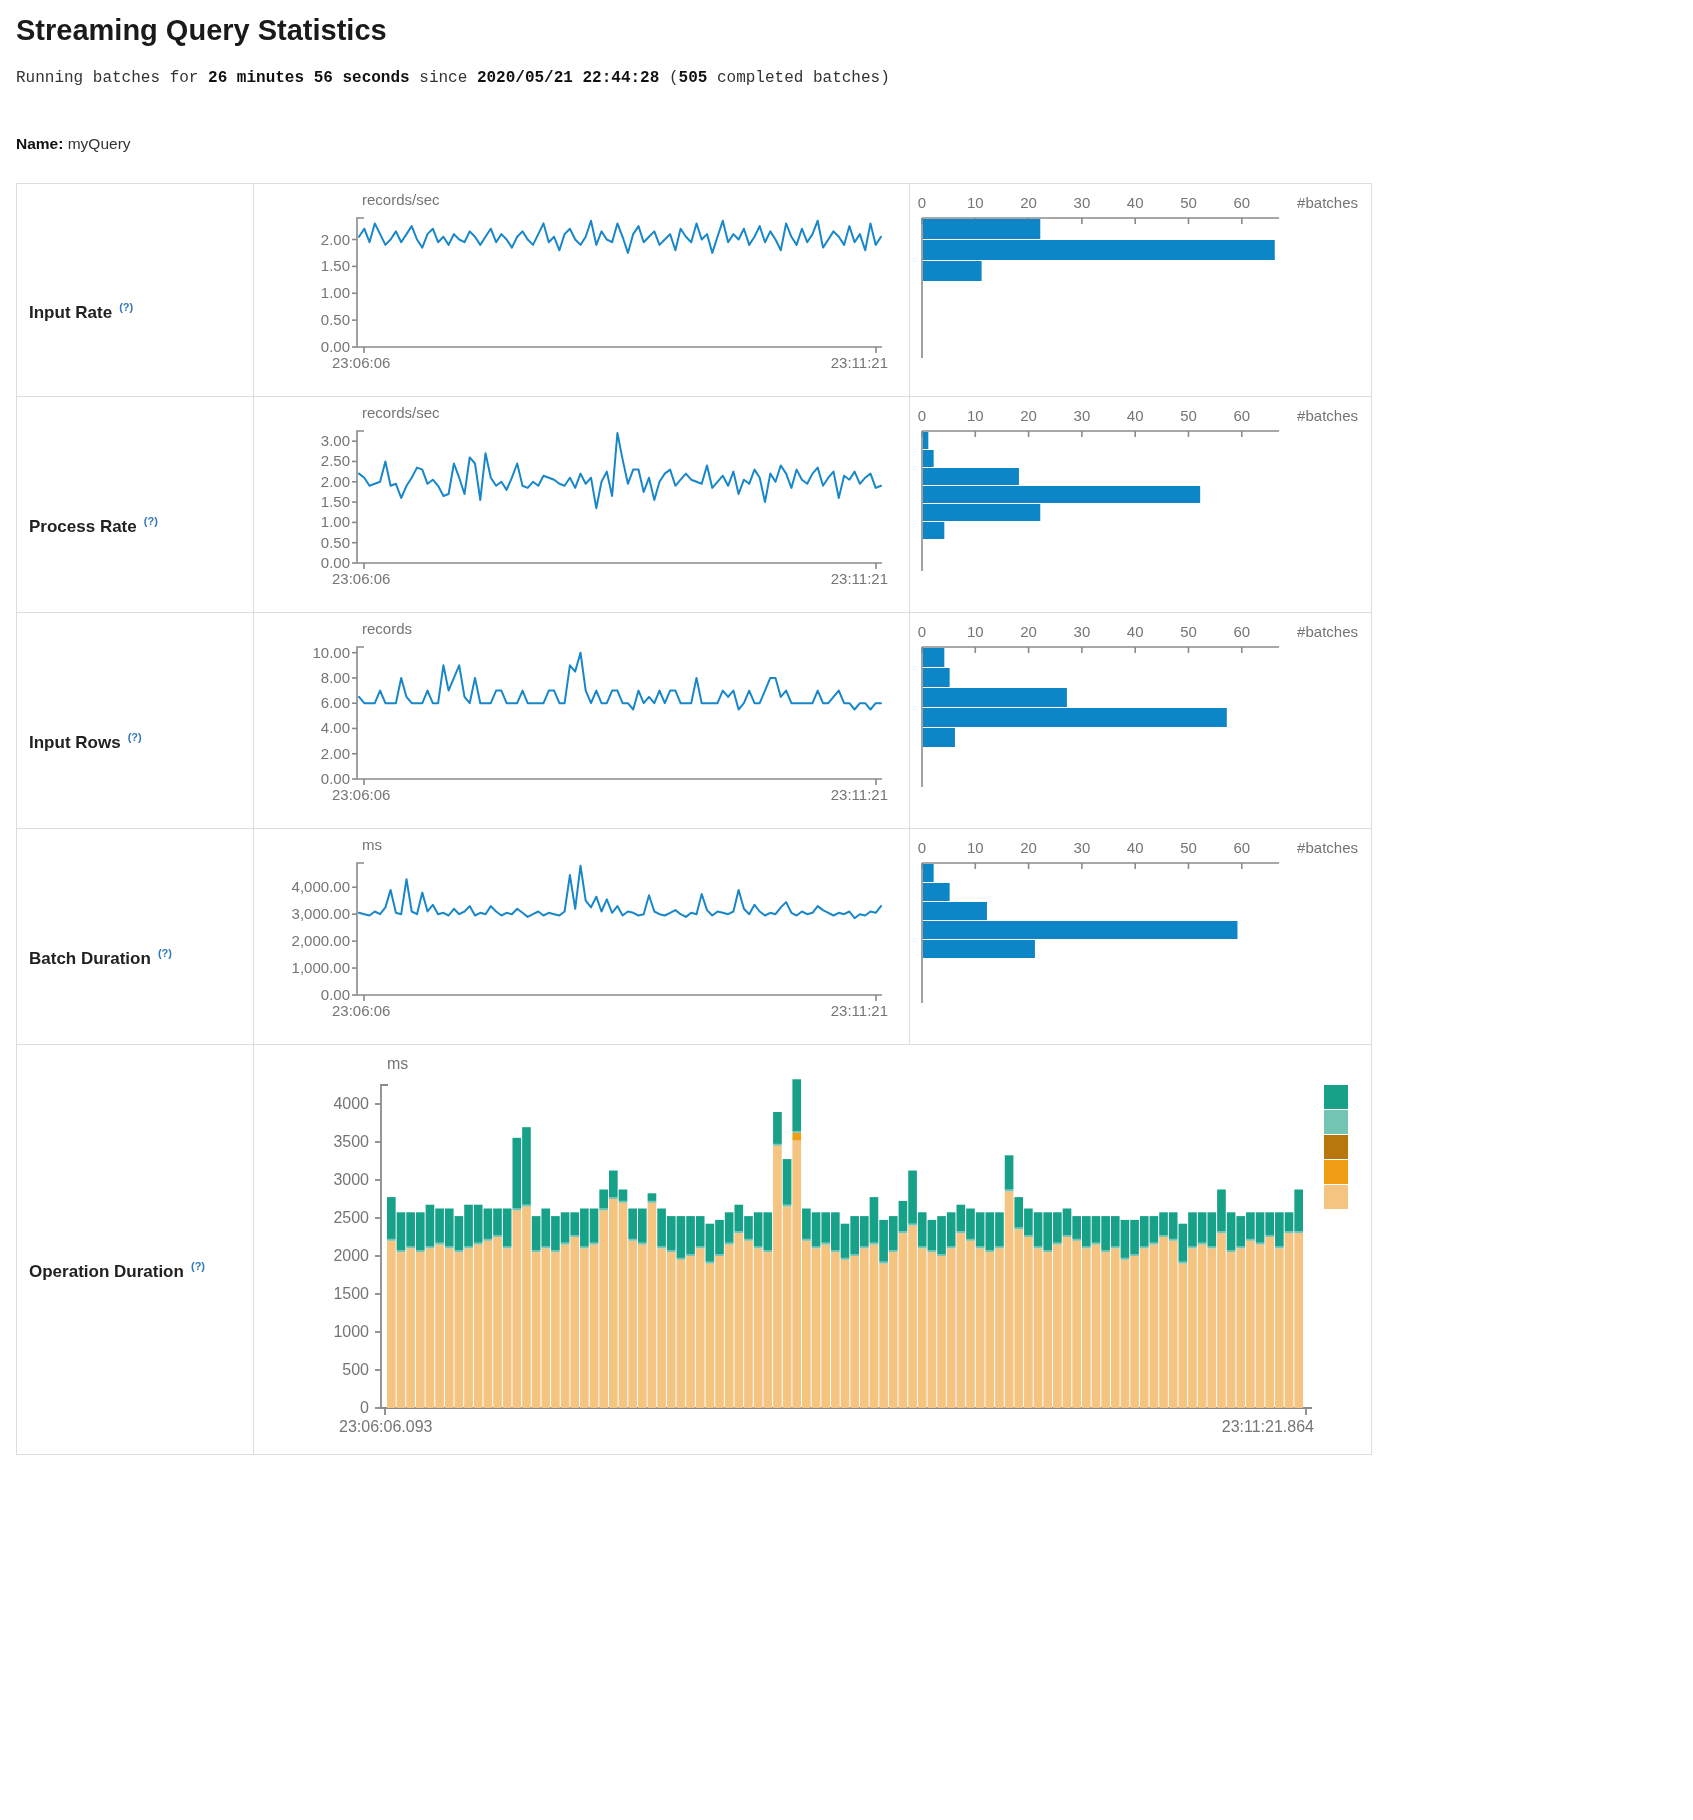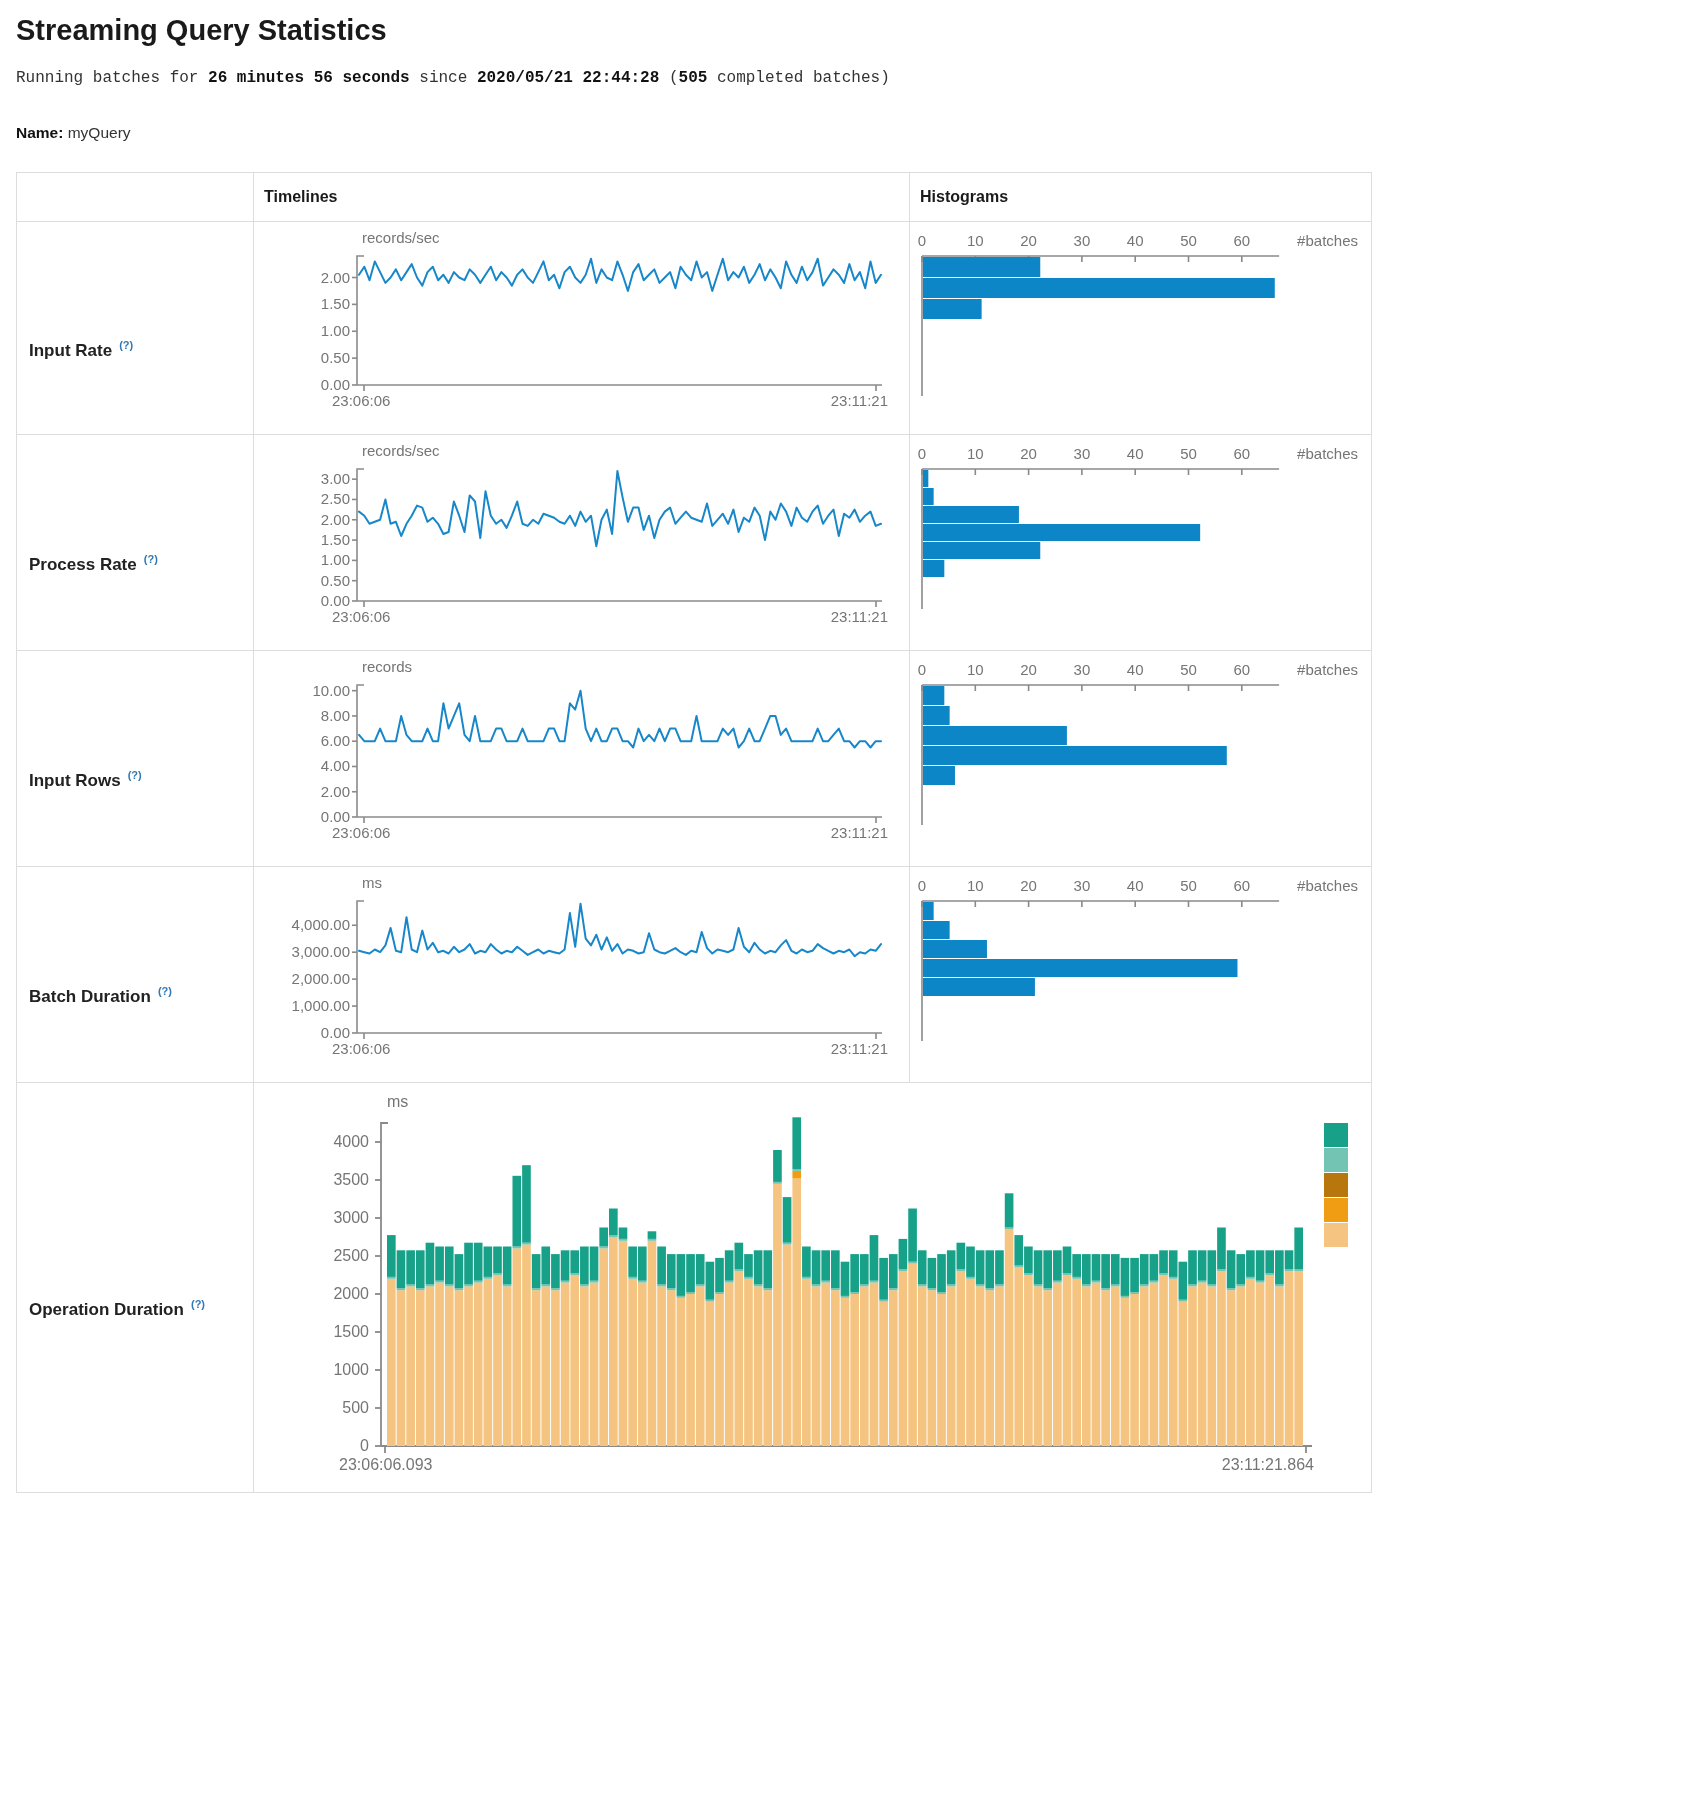--- a/index.html
+++ b/index.html
@@ -6,21 +6,21 @@
   html,body { background:#ffffff; }
   body {
     width:1693px; min-height:1820px;
     font-family:"Liberation Sans","DejaVu Sans",sans-serif;
     color:#333;
   }
   .page { padding:14px 16px 16px 16px; }
   h1.title { font-size:29px; font-weight:bold; color:#1a1a1a; letter-spacing:0; }
   .subtitle { margin-top:22px; font-size:16px; color:#333; white-space:pre-wrap;font-family:Liberation Mono, monospace; }
   .subtitle b { color:#111; }
-  .meta { margin-top:32px; font-size:15.5px; color:#333; line-height:27px; }
+  .meta { margin-top:43px; font-size:15.5px; color:#333; line-height:27px; }
   .meta b { color:#111; }
 
   .stats-table {
     margin-top:26px; width:1356px;
     border:1px solid #ddd;
     font-size:15px;
   }
   .trow { display:grid; grid-template-columns:236px 656px 464px; }
   .trow.op { grid-template-columns:236px 1120px; }
   .trow + .trow { border-top:1px solid #ddd; }
@@ -39,25 +39,20 @@
 <div class="page">
   <h1 class="title">Streaming Query Statistics</h1>
 
   <p class="subtitle"><span>Running batches for </span><b>26 minutes 56 seconds</b><span> since </span><b>2020/05/21 22:44:28</b><span> (</span><b>505</b><span> completed batches)</span></p>
 
   <div class="meta">
     <div><b>Name:</b> <span>myQuery</span></div>
   </div>
 
   <div class="stats-table">
-    <div class="trow thead">
-      <div class="tcell"></div>
-      <div class="tcell">Timelines</div>
-      <div class="tcell">Histograms</div>
-    </div>
 
     <div class="trow metric-row" id="row-0">
         <div class="tcell label-cell">
           <span class="metric-label">Input Rate<sup class="help"> (?)</sup></span>
         </div>
         <div class="tcell">
           <svg width="654" height="212" class="chart-svg">
             <text x="108" y="21" text-anchor="start" font-size="15" fill="#757575">records/sec</text>
             <path d="M110 34 H103 V163" stroke="#8a8a8a" stroke-width="1.6" fill="none"></path>
             <line x1="98" y1="55.5" x2="103" y2="55.5" stroke="#8a8a8a" stroke-width="1.6"></line>

